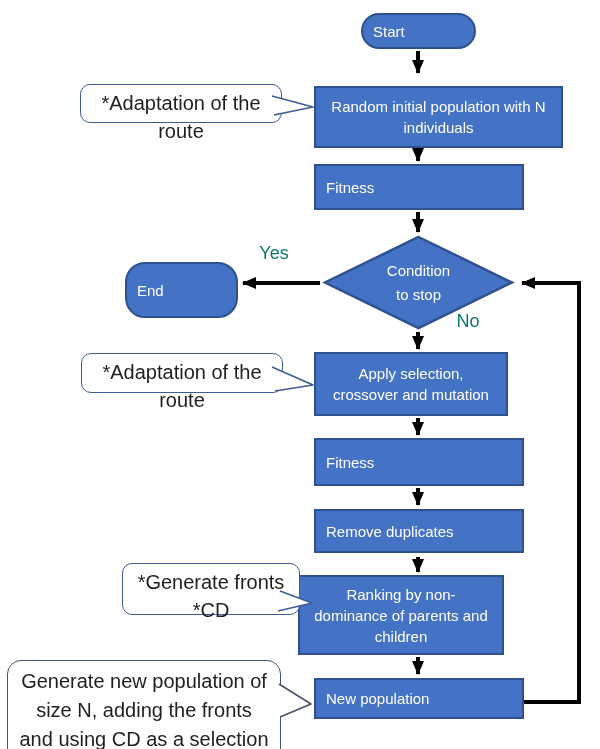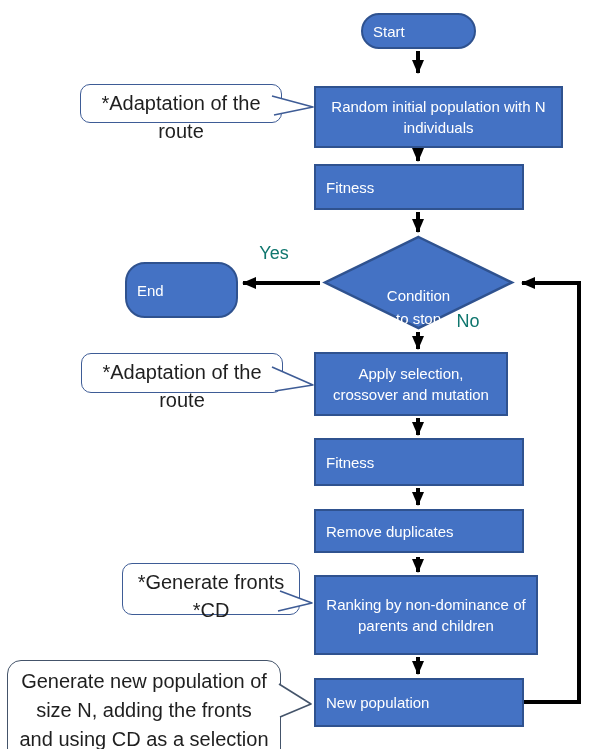--- a/index.html
+++ b/index.html
@@ -25,21 +25,21 @@
     background:var(--node-fill);border:2px solid var(--node-border);
     color:var(--text-light);font-size:15px;line-height:1.4;
     display:flex;align-items:center;justify-content:flex-start;text-align:center;
     padding:4px 10px;
   }
   .stadium{border-radius:20px;}
   .diamond-wrap{position:absolute;z-index:2;}
   .diamond-wrap svg{display:block;width:100%;height:100%;}
   .diamond-text{
     position:absolute;inset:0;display:flex;flex-direction:column;
-    align-items:center;justify-content:flex-end;color:var(--text-light);
+    align-items:center;justify-content:center;color:var(--text-light);
     font-size:15px;line-height:1.55;text-align:center;
   }
   .callout{
     position:absolute;z-index:2;box-sizing:border-box;
     background:var(--callout-fill);border:1.6px solid var(--callout-border);
     border-radius:10px;color:var(--text-dark);font-size:20px;line-height:1.4;
     display:flex;flex-direction:column;align-items:center;
     text-align:center;padding:4px 8px;
   }
   .callout.big{border-radius:14px;border-color:var(--callout-border-dark);line-height:1.45;padding:6px 9px;}
@@ -104,25 +104,25 @@
   </div>
 
   <div class="node" style="left:314px;top:438px;width:210px;height:48px;">
     <span>Fitness</span>
   </div>
 
   <div class="node" style="left:314px;top:509px;width:210px;height:44px;">
     <span>Remove duplicates</span>
   </div>
 
-  <div class="node" style="left:314px;top:575px;width:224px;height:80px;">
+  <div class="node" style="left:298px;top:575px;width:206px;height:80px;">
     <span>Ranking by non-dominance of parents and children</span>
   </div>
 
-  <div class="node" style="left:314px;top:678px;width:210px;height:49px;">
+  <div class="node" style="left:314px;top:678px;width:210px;height:41px;">
     <span>New population</span>
   </div>
 
   <div class="edge-label" style="left:250px;top:243px;width:48px;">Yes</div>
   <div class="edge-label" style="left:446px;top:311px;width:44px;">No</div>
 
   <div class="callout" style="left:80px;top:84px;width:202px;height:39px;">
     <span>*Adaptation of the route</span>
   </div>
 

